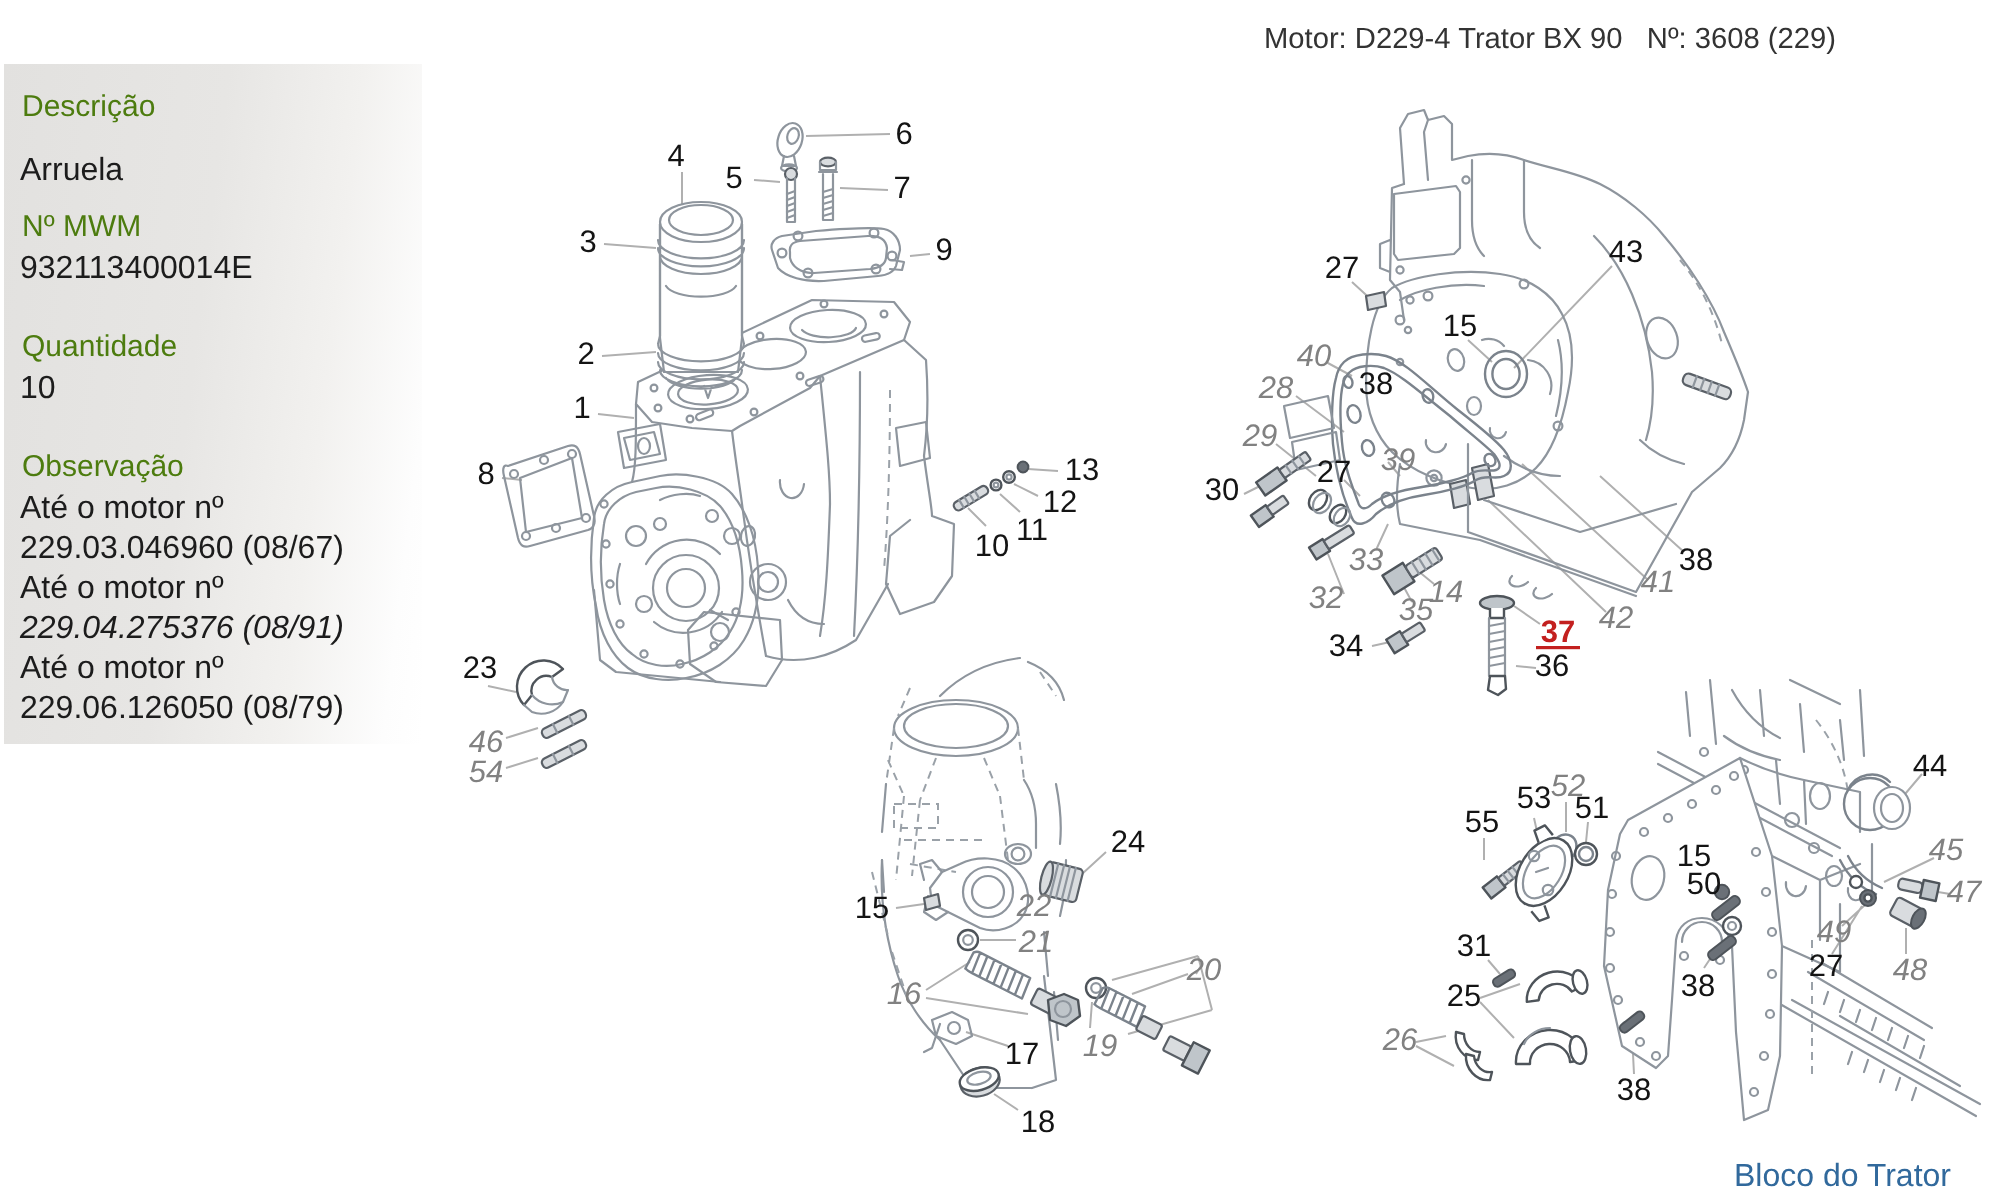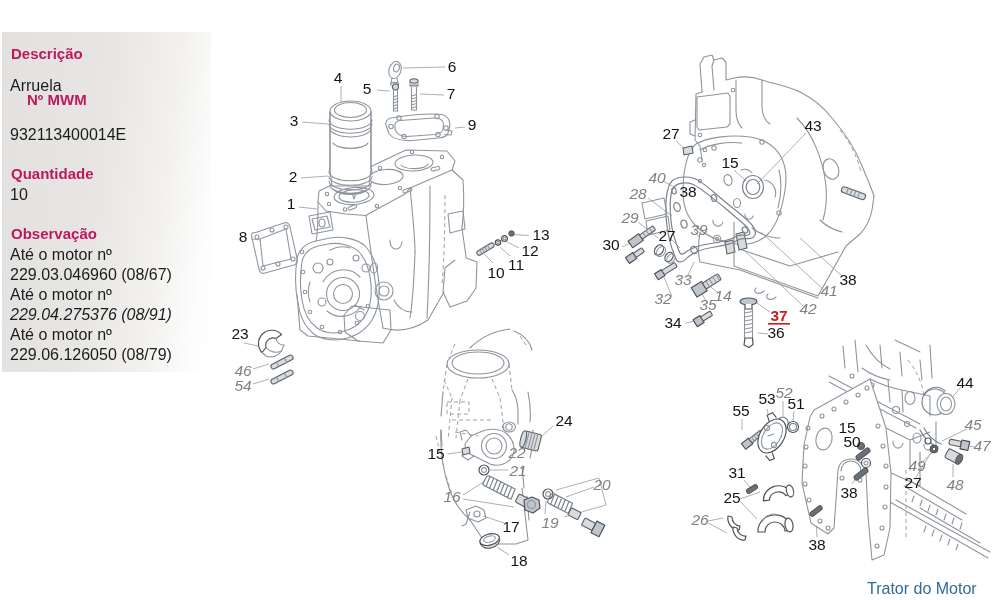--- a/index.html
+++ b/index.html
@@ -1,42 +1,43 @@
 <!DOCTYPE html>
 <html><head>
 <meta charset="utf-8">
 <style>
 html,body{margin:0;padding:0;background:#fff;}
 #page{position:relative;width:1000px;height:600px;overflow:hidden;background:#fff;font-family:"Liberation Sans",sans-serif;}
 #sb{position:absolute;left:2px;top:32px;width:209px;height:340px;
 background:linear-gradient(97deg,#e2e1df 0%,#e7e6e4 45%,#f2f1ef 72%,#fdfdfd 92%,#fff 100%);}
-.lbl{position:absolute;font-size:15px;font-weight:bold;color:#be185d;white-space:nowrap;}
+.lbl{position:absolute;font-size:15px;font-weight:normal;color:#4d7c0f;white-space:nowrap;}
 .val{position:absolute;font-size:16px;color:#1c1c1c;white-space:nowrap;letter-spacing:0px;}
 #hdr{position:absolute;left:632px;top:12px;font-size:14.6px;color:#333;white-space:nowrap;}
 #blk{position:absolute;left:867px;top:580px;font-size:16px;color:#31699c;white-space:nowrap;}
 svg{position:absolute;left:0;top:0;}
 </style>
 </head>
 <body>
 <div id="page">
 <div id="sb"></div>
 <div class="lbl" style="left:11px;top:45px;">Descrição</div>
 <div class="val" style="left:10px;top:66px;margin-top:11px;">Arruela</div>
-<div class="lbl" style="left:11px;top:91px;margin-left:16px;">Nº MWM</div>
+<div class="lbl" style="left:11px;top:105px;">Nº MWM</div>
 <div class="val" style="left:10px;top:126px;">932113400014E</div>
 <div class="lbl" style="left:11px;top:165px;text-align:center;">Quantidade</div>
 <div class="val" style="left:10px;top:186px;">10</div>
 <div class="lbl" style="left:11px;top:225px;text-align:center;">Observação</div>
 <div class="val" style="left:10px;top:246px;">Até o motor nº</div>
 <div class="val" style="left:10px;top:265.5px;">229.03.046960 (08/67)</div>
 <div class="val" style="left:10px;top:286px;">Até o motor nº</div>
 <div class="val" style="left:10px;top:305.5px;font-style:italic;">229.04.275376 (08/91)</div>
 <div class="val" style="left:10px;top:325.5px;">Até o motor nº</div>
 <div class="val" style="left:10px;top:345.5px;">229.06.126050 (08/79)</div>
-<div id="blk">Trator do Motor</div>
+<div id="hdr">Motor: D229-4 Trator BX 90&nbsp;&nbsp;&nbsp;Nº: 3608 (229)</div>
+<div id="blk">Bloco do Trator</div>
 <svg width="1000" height="600" viewBox="0 0 1000 600">
 <defs>
 <style>
 .ln{fill:none;stroke:#8e959d;stroke-width:1.1;stroke-linecap:round;stroke-linejoin:round;}
 .ln2{fill:none;stroke:#7b838c;stroke-width:1.2;stroke-linecap:round;stroke-linejoin:round;}
 .lnf{fill:#fff;stroke:#8e959d;stroke-width:1.1;stroke-linejoin:round;}
 .dsh{fill:none;stroke:#9aa1a8;stroke-width:1;stroke-dasharray:4 3;}
 .dk{fill:#fff;stroke:#4e545a;stroke-width:1.2;stroke-linejoin:round;}
 .dkf{fill:#6a7077;stroke:#4e545a;stroke-width:1;stroke-linejoin:round;}
 .mid{fill:#d9dcdf;stroke:#5a6067;stroke-width:1.1;stroke-linejoin:round;}

